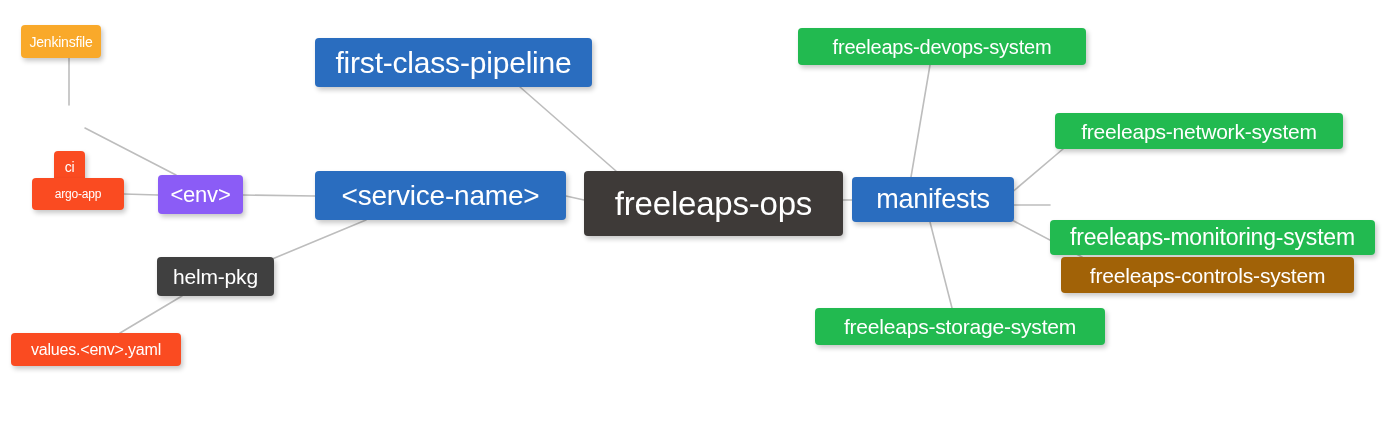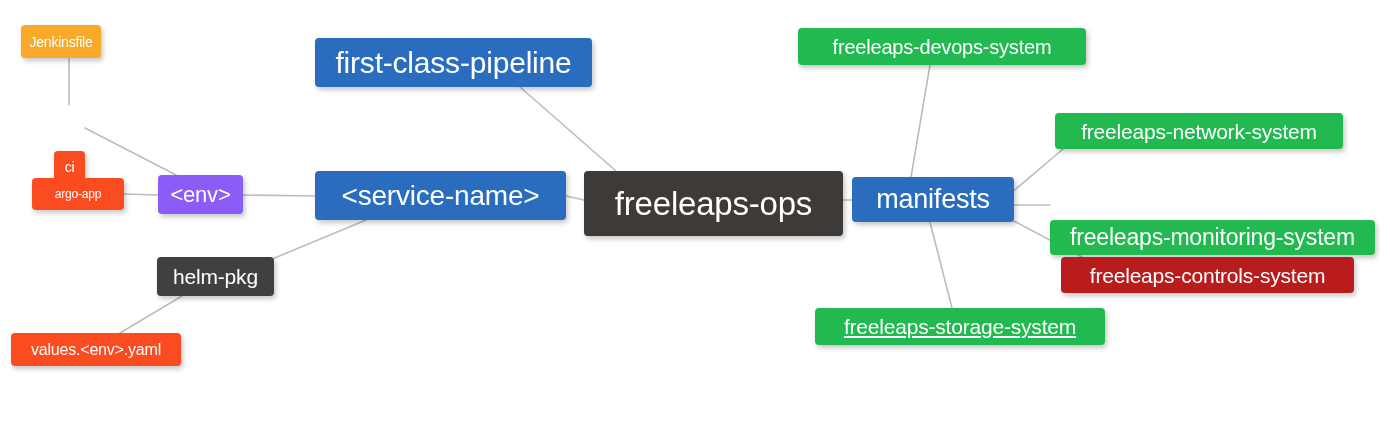--- a/index.html
+++ b/index.html
@@ -101,20 +101,20 @@
       </div>
       <div class="mm-node" style="left: 798px; top: 28px; width: 288px; height: 37px; background: rgb(34, 186, 80); font-size: 20px;">
         <span class="mm-label">freeleaps-devops-system</span>
       </div>
       <div class="mm-node" style="left: 1055px; top: 113px; width: 288px; height: 36px; background: rgb(34, 186, 80); font-size: 21px;">
         <span class="mm-label">freeleaps-network-system</span>
       </div>
       <div class="mm-node" style="left: 1050px; top: 188px; width: 325px; height: 35px; background: rgb(34, 186, 80); font-size: 23px; margin-top: 32px;">
         <span class="mm-label">freeleaps-monitoring-system</span>
       </div>
-      <div class="mm-node" style="left: 1061px; top: 257px; width: 293px; height: 36px; background: #b91c1c; font-size: 21px;">
+      <div class="mm-node" style="left: 1061px; top: 257px; width: 293px; height: 36px; background: #a16207; font-size: 21px;">
         <span class="mm-label">freeleaps-controls-system</span>
       </div>
-      <div class="mm-node" style="left: 815px; top: 308px; width: 290px; height: 37px; background: rgb(34, 186, 80); font-size: 21px; text-decoration: underline;">
+      <div class="mm-node" style="left: 815px; top: 308px; width: 290px; height: 37px; background: rgb(34, 186, 80); font-size: 21px;">
         <span class="mm-label">freeleaps-storage-system</span>
       </div>
     </div>
 </div>
 
 </body></html>

